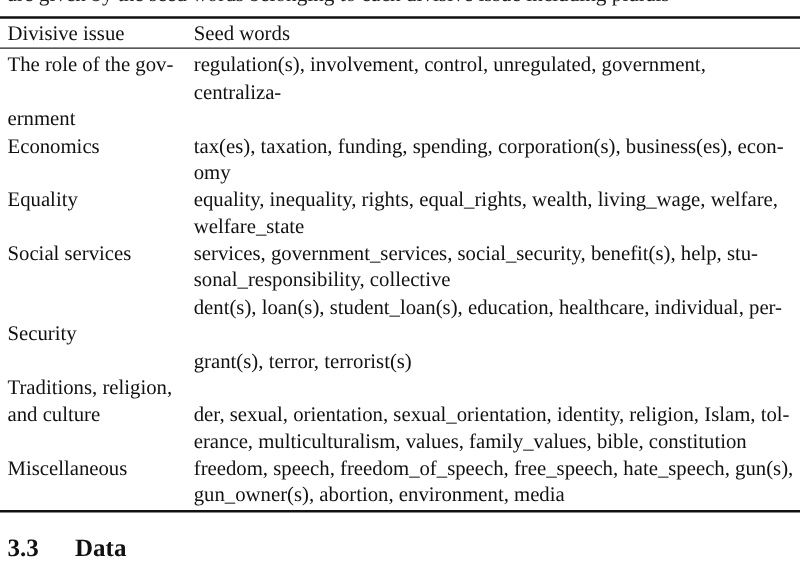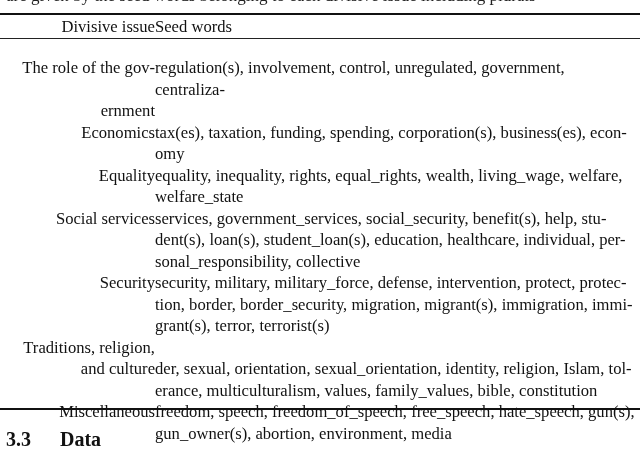--- a/index.html
+++ b/index.html
@@ -4,23 +4,23 @@
 <style>
   html, body { margin: 0; padding: 0; background: #ffffff; }
   body { width: 640px; height: 450px; overflow: hidden; position: relative;
          font-family: "Liberation Serif", "DejaVu Serif", serif; color: #111; }
   .caption-tail { position: absolute; left: 6px; top: -14px; font-size: 17px; white-space: nowrap; color:#222; }
   .rule-thick { position: absolute; left: 0; width: 640px; height: 2px; background: #111; }
   .rule-thin { position: absolute; left: 0; width: 640px; height: 1px; background: #222; }
   .table { position: absolute; left: 6px; top: 16px; width: 632px; font-size: 16.6px; line-height: 21.6px; }
   .hdr { display: flex; height: 22px; padding-top: 0px; }
   .row { display: flex; }
-  .c1 { width: 149px; flex: none; text-align: right; }
+  .c1 { width: 149px; flex: none; }
   .c2 { width: 480px; flex: none; }
-  .body { position: absolute; left: 6px; top: 57px; width: 632px; font-size: 16.6px; line-height: 21.5px; }
+  .body { position: absolute; left: 6px; top: 41px; width: 632px; font-size: 16.6px; line-height: 21.5px; }
   .section { position: absolute; left: 6px; top: 428px; font-weight: bold; font-size: 20px; }
   .section .num { display: inline-block; width: 54px; }
 </style>
 </head>
 <body>
 
 <div class="caption-tail">are given by the seed words belonging to each divisive issue including plurals</div>
 
 <div class="rule-thick" style="top:13px"></div>
 <div class="table">
@@ -54,33 +54,31 @@
     <div class="row">
       <div class="c1"></div>
       <div class="c2">welfare_state</div>
     </div>
     <div class="row">
       <div class="c1">Social services</div>
       <div class="c2">services, government_services, social_security, benefit(s), help, stu-</div>
     </div>
     <div class="row">
       <div class="c1"></div>
+      <div class="c2">sonal_responsibility, collective</div>
+    </div>
+    <div class="row">
+      <div class="c1"></div>
       <div class="c2">dent(s), loan(s), student_loan(s), education, healthcare, individual, per-</div>
     </div>
     <div class="row">
-      <div class="c1"></div>
-      <div class="c2">sonal_responsibility, collective</div>
-    </div>
-    <div class="row">
       <div class="c1">Security</div>
-      <div class="c2">security, military, military_force, defense, intervention, protect, protec-</div>
     </div>
     <div class="row">
       <div class="c1"></div>
-      <div class="c2">tion, border, border_security, migration, migrant(s), immigration, immi-</div>
     </div>
     <div class="row">
       <div class="c1"></div>
       <div class="c2">grant(s), terror, terrorist(s)</div>
     </div>
     <div class="row">
       <div class="c1">Traditions, religion,</div>
     </div>
     <div class="row">
       <div class="c1">and culture</div>

